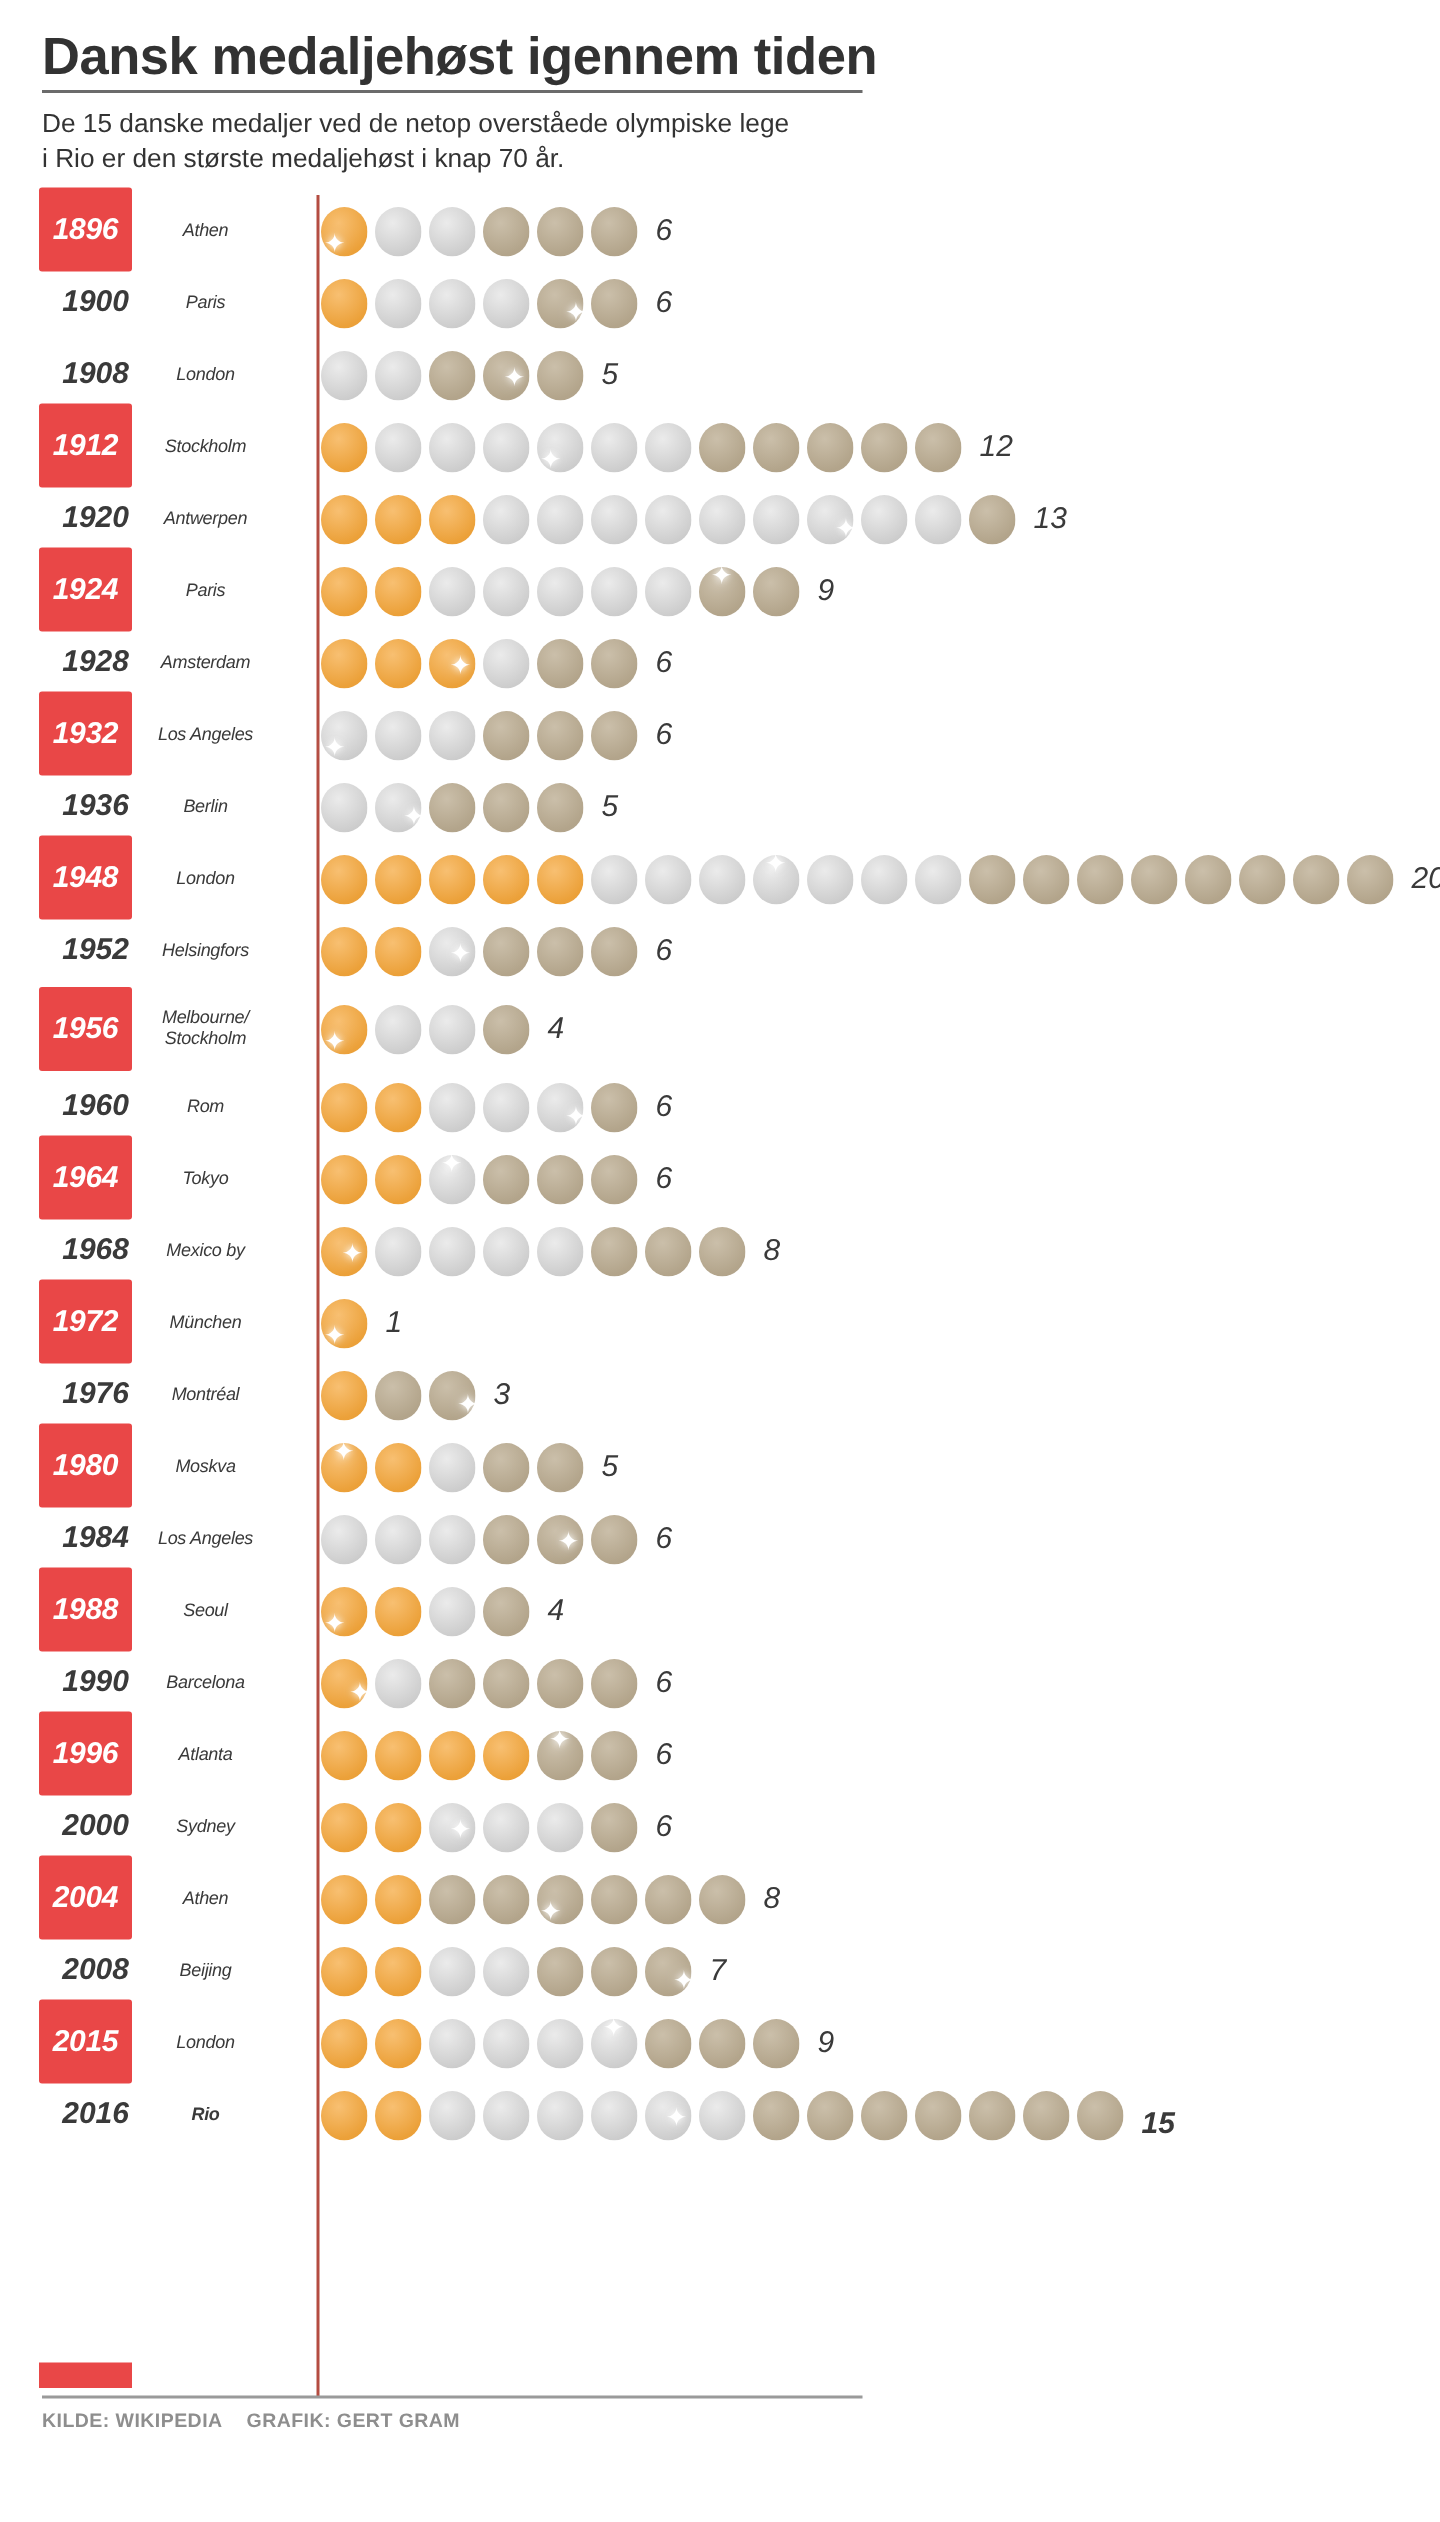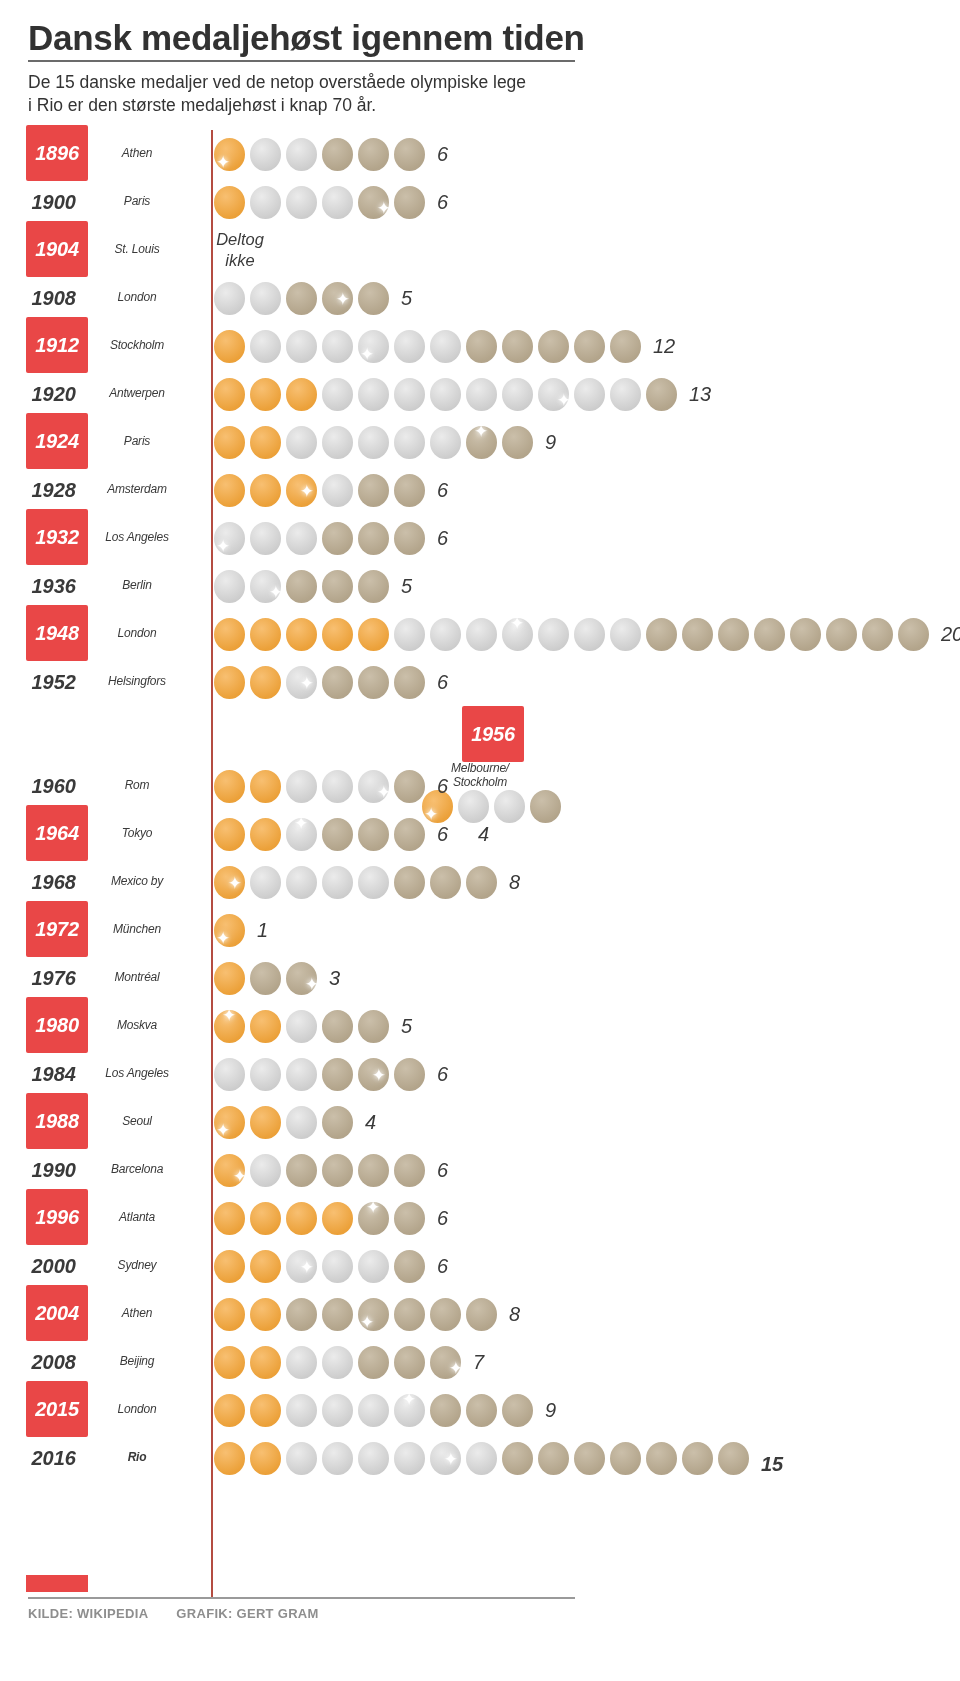--- a/index.html
+++ b/index.html
@@ -17,24 +17,24 @@
     position:absolute;left:28px;top:18px;font-size:35px;font-weight:bold;
     letter-spacing:-0.3px;color:#323232;
   }
   .title-rule{position:absolute;left:28px;top:60px;width:547px;height:2px;background:var(--rule-dark);}
   .subtitle{
     position:absolute;left:28px;top:71px;width:505px;font-size:17.5px;line-height:1.32;color:#333;
   }
   .axis-line{position:absolute;left:211px;top:130px;width:1.5px;height:1468px;background:var(--axis-line);}
   .chart-rows{position:absolute;left:0;top:130px;width:960px;}
   .row{display:flex;align-items:center;height:48px;position:relative;font-style:italic;}
-  .row.tall{height:56px;flex-direction:column;}
+  .row.tall{height:56px;}
   .year-cell{width:88px;flex:none;position:relative;height:100%;}
   .year-text{
-    position:absolute;right:12px;top:50%;transform:translateY(-50%);
+    position:absolute;right:2px;top:50%;transform:translateY(-50%);
     font-size:20px;font-weight:bold;color:var(--text-dark);
   }
   .year-badge{
     position:absolute;right:0;top:-5px;width:62px;height:56px;background:var(--badge-red);
     border-radius:2px;display:flex;align-items:center;justify-content:center;
     font-size:20px;font-weight:bold;color:#fff;letter-spacing:-0.2px;
   }
   .row.tall .year-badge{top:0;}
   .city-cell{
     width:98px;flex:none;text-align:center;font-size:12px;line-height:1.15;
@@ -54,21 +54,21 @@
     pointer-events:none;
   }
   .count{margin-left:7px;font-size:20px;color:var(--text-dark);}
   .count.em{font-weight:bold;margin-top:12px;}
   .note{
     margin-left:21px;width:66px;text-align:center;font-size:16.5px;line-height:1.25;color:var(--text-dark);
   }
   .cropped-badge{position:absolute;left:26px;top:1575px;width:62px;height:17px;background:var(--badge-red);}
   .footer-rule{position:absolute;left:28px;top:1597px;width:547px;height:2px;background:var(--rule-light);}
   .footer{
-    position:absolute;left:28px;top:1606px;display:flex;gap:28px;
+    position:absolute;left:28px;top:1606px;display:flex;gap:16px;
     font-size:13px;font-weight:bold;letter-spacing:0.3px;color:var(--footer-text);
   }
 </style>
 </head>
 <body>
 
 <h1 class="page-title">Dansk medaljehøst igennem tiden</h1>
 <div class="title-rule"></div>
 <p class="subtitle">De 15 danske medaljer ved de netop overståede olympiske lege i Rio er den største medaljehøst i knap 70 år.</p>
 
@@ -103,27 +103,20 @@
         <span class="medal silver"></span>
         <span class="medal bronze">
           <span class="sparkle" style="right: -2px; bottom: 2px;">✦</span>
         </span>
         <span class="medal bronze"></span>
       </div>
       <span class="count">6</span>
     </div>
     <div class="row">
       <div class="year-cell">
-        <div class="year-badge">1904</div>
-      </div>
-      <div class="city-cell">St. Louis</div>
-      <div class="note">Deltog ikke</div>
-    </div>
-    <div class="row">
-      <div class="year-cell">
         <div class="year-text">1908</div>
       </div>
       <div class="city-cell">London</div>
       <div class="medals">
         <span class="medal silver"></span>
         <span class="medal silver"></span>
         <span class="medal bronze"></span>
         <span class="medal bronze">
           <span class="sparkle" style="right: 3px; top: 9px;">✦</span>
         </span>

